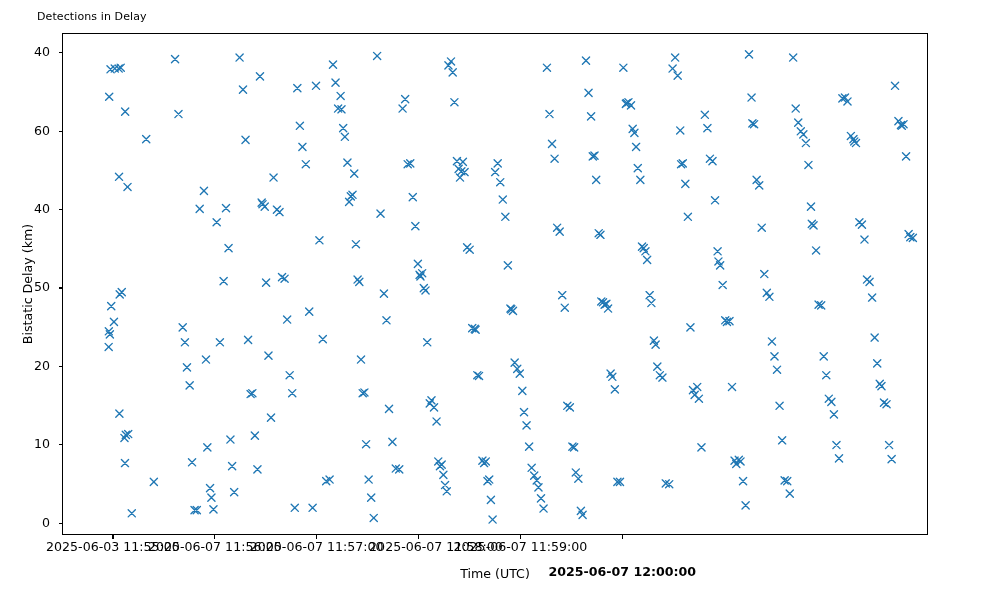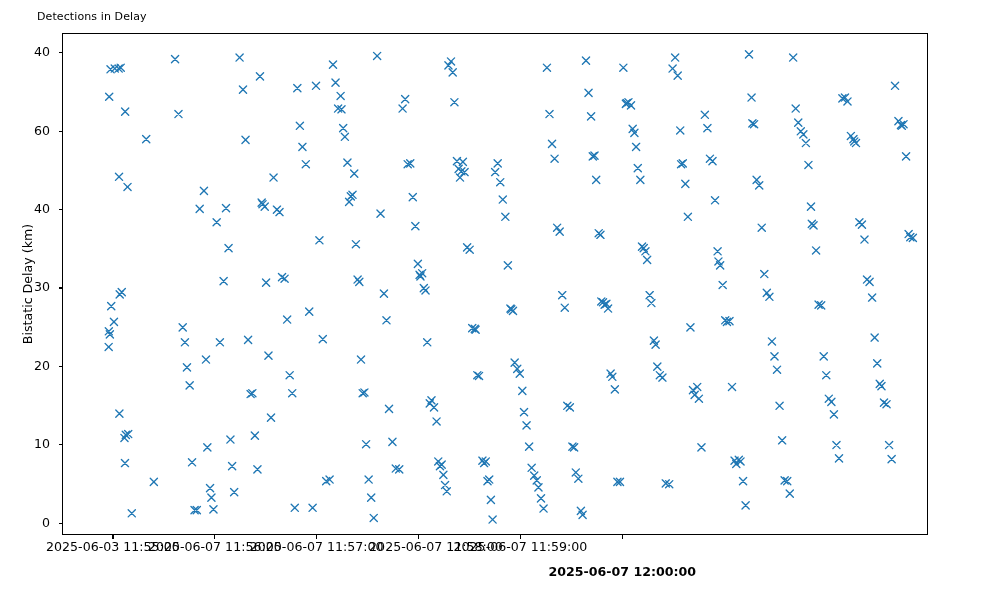--- a/index.html
+++ b/index.html
@@ -458,21 +458,21 @@
   </div>
 
   <div id="ticks-y">
       <div class="tick-mark tick-mark-y" style="top: 522.734px;"></div>
       <div class="tick-label-y" style="top: 516.734px;">0</div>
       <div class="tick-mark tick-mark-y" style="top: 444.297px;"></div>
       <div class="tick-label-y" style="top: 438.297px;">10</div>
       <div class="tick-mark tick-mark-y" style="top: 365.859px;"></div>
       <div class="tick-label-y" style="top: 359.859px;">20</div>
       <div class="tick-mark tick-mark-y" style="top: 287.422px;"></div>
-      <div class="tick-label-y" style="top: 281.422px;">30</div>
+      <div class="tick-label-y" style="top: 281.422px;">50</div>
       <div class="tick-mark tick-mark-y" style="top: 208.984px;"></div>
       <div class="tick-label-y" style="top: 202.984px;">40</div>
       <div class="tick-mark tick-mark-y" style="top: 130.547px;"></div>
       <div class="tick-label-y" style="top: 124.547px;">60</div>
       <div class="tick-mark tick-mark-y" style="top: 52.1094px;"></div>
       <div class="tick-label-y" style="top: 46.1094px;">40</div>
     </div>
   <div id="ticks-x">
       <div class="tick-mark tick-mark-x" style="left: 112.441px;"></div>
       <div class="tick-label-x" style="left: 22.9412px; top: 541px;">2025-06-03 11:55:00</div>
@@ -481,14 +481,15 @@
       <div class="tick-mark tick-mark-x" style="left: 316.206px;"></div>
       <div class="tick-label-x" style="left: 226.706px; top: 541px;">2025-06-07 11:57:00</div>
       <div class="tick-mark tick-mark-x" style="left: 418.088px;"></div>
       <div class="tick-label-x" style="left: 346px; top: 541px;">2025-06-07 11:58:00</div>
       <div class="tick-mark tick-mark-x" style="left: 519.971px;"></div>
       <div class="tick-label-x" style="left: 430.471px; top: 541px;">2025-06-07 11:59:00</div>
       <div class="tick-mark tick-mark-x" style="left: 621.853px;"></div>
       <div class="tick-label-x" style="left: 532.353px; top: 566px; font-weight: bold;">2025-06-07 12:00:00</div>
     </div>
 
+  <div id="xlabel">Time (UTC)</div>
 
 </div>
 
 </body></html>

